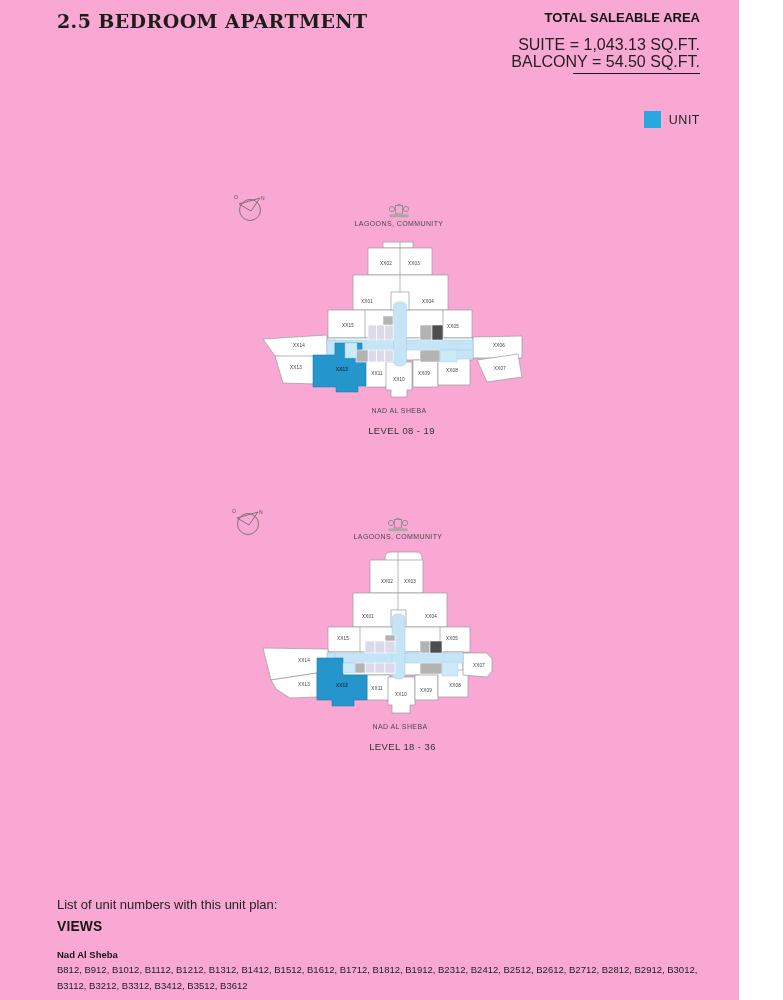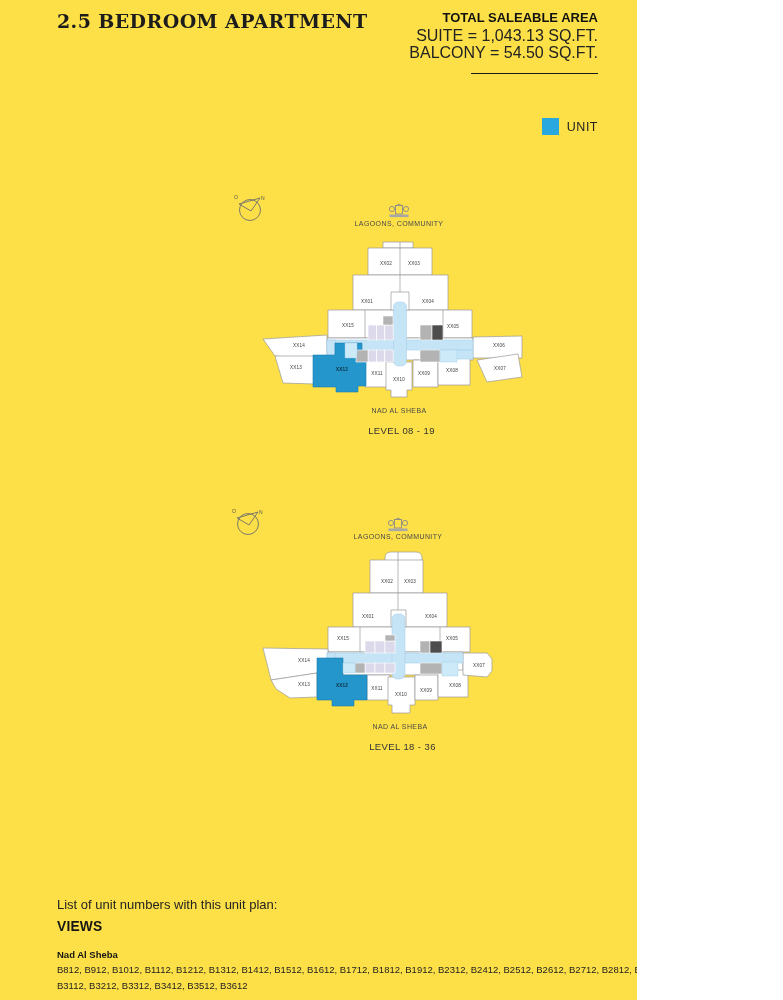--- a/index.html
+++ b/index.html
@@ -1,25 +1,25 @@
 <!DOCTYPE html>
 <html style="--unit-color: #2496cc; --corridor: #c5e5f7; --cells: #dcd9ea; --gray: #b3b3b3; --dark: #4d4d4d; --lightcyan: #cdeaf8;"><head>
 <meta charset="utf-8">
 <style>
   html,body{margin:0;padding:0;background:#ffffff;}
-  .page{position:relative;width:637px;height:1000px;background:#fde047;overflow:hidden;
+  .page{position:relative;width:739px;height:1000px;background:#f9a8d4;overflow:hidden;
         font-family:"Liberation Sans",sans-serif;color:#2b2b2b;text-decoration:underline;}
   .abs{position:absolute;}
 
   
   .title{font-family:"DejaVu Serif","Liberation Serif",serif;font-weight:600;
          font-size:19px;letter-spacing:0.4px;color:#1c1c1c;}
   .subtitle{font-size:13px;font-weight:700;color:#1c1c1c;}
   .area-block{text-align:right;}
-  .area-heading{font-size:13px;font-weight:700;color:#111;margin-bottom:2px;}
+  .area-heading{font-size:13px;font-weight:700;color:#111;margin-bottom:11px;}
   .area-line{font-size:16px;font-weight:500;line-height:17px;color:#222;}
   .area-rule{border-bottom:1.5px solid #1a1a1a;}
 
   
   .legend{display:flex;align-items:center;gap:8px;}
   .legend .swatch{width:17px;height:17px;display:inline-block;}
   .legend .lbl{font-size:12.5px;letter-spacing:0.5px;color:#222;}
 
   
   .tiny-caption{font-size:7px;letter-spacing:0.4px;color:#4a4a4a;text-align:center;}
@@ -56,21 +56,21 @@
 
   <div class="abs title" style="left:57px;top:10px;">2.5 BEDROOM APARTMENT</div>
 
   <div class="abs area-block" style="right:39px;top:10px;width:220px;">
     <div class="area-heading">TOTAL SALEABLE AREA</div>
     <div class="area-line">SUITE = 1,043.13 SQ.FT.</div>
     <div class="area-line">BALCONY = 54.50 SQ.FT.</div>
   </div>
   <div class="abs area-rule" style="right:39px;top:73px;width:127px;"></div>
 
-  <div class="abs legend" style="right:39px;top:118px;">
+  <div class="abs legend" style="right:39px;top:111px;">
     <span class="swatch" style="background: rgb(41, 168, 224);"></span>
     <span class="lbl">UNIT</span>
   </div>
 
   <svg class="abs compass-svg" style="left:233px;top:192px;" width="36" height="32" viewBox="0 0 36 32">
     <circle class="c-line" cx="17" cy="18" r="10.5"></circle>
     <path class="c-line" d="M6,12 L18,19 L27,6 Z"></path>
     <text class="c-txt" x="28" y="8">N</text>
     <text class="c-txt" x="1" y="7">O</text>
   </svg>

